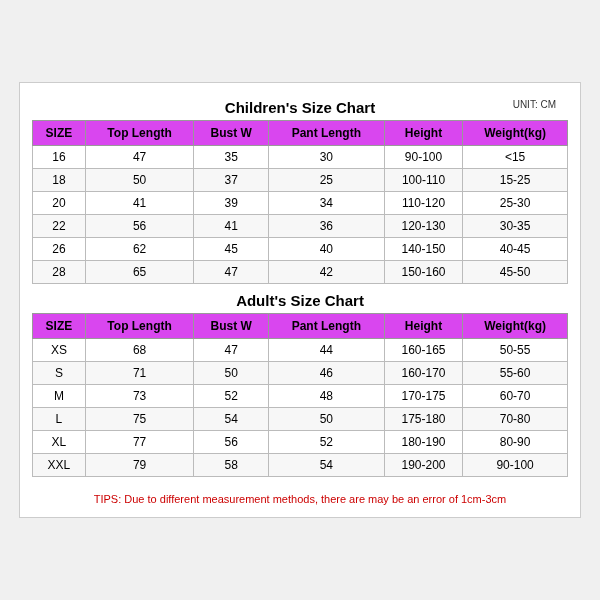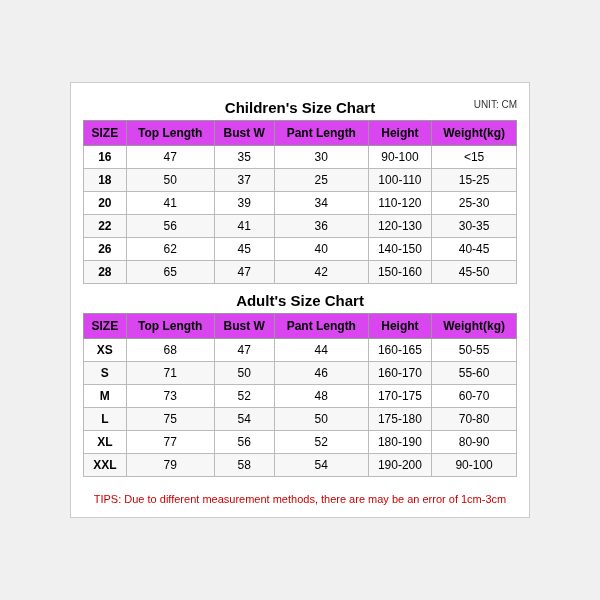--- a/index.html
+++ b/index.html
@@ -8,33 +8,33 @@
       display: flex;
       justify-content: center;
       align-items: center;
       width: 600px;
       height: 600px;
       font-family: Arial, sans-serif;
     }
     .chart-container {
       background: #fff;
       border: 1px solid #ccc;
-      width: 460px;
+      width: 562px;
       padding: 10px 12px 12px 12px;
     }
     .section-title {
       text-align: center;
       font-weight: bold;
       font-size: 15px;
       padding: 6px 0 4px 0;
       position: relative;
     }
     .unit-label {
       position: absolute;
-      right: 0;
+      right: 12px;
       top: 6px;
       font-size: 10px;
       font-weight: normal;
       color: #333;
     }
     table {
       width: 100%;
       border-collapse: collapse;
       font-size: 12px;
     }
@@ -50,21 +50,21 @@
       padding: 4px 4px;
       text-align: center;
     }
     tr:nth-child(even) td {
       background-color: #f7f7f7;
     }
     tr:nth-child(odd) td {
       background-color: #ffffff;
     }
     .size-col {
-      font-weight: bold;
+      font-weight: normal;
     }
     .adult-section-title {
       text-align: center;
       font-weight: bold;
       font-size: 15px;
       padding: 8px 0 4px 0;
     }
     .tips {
       text-align: center;
       font-size: 11px;

